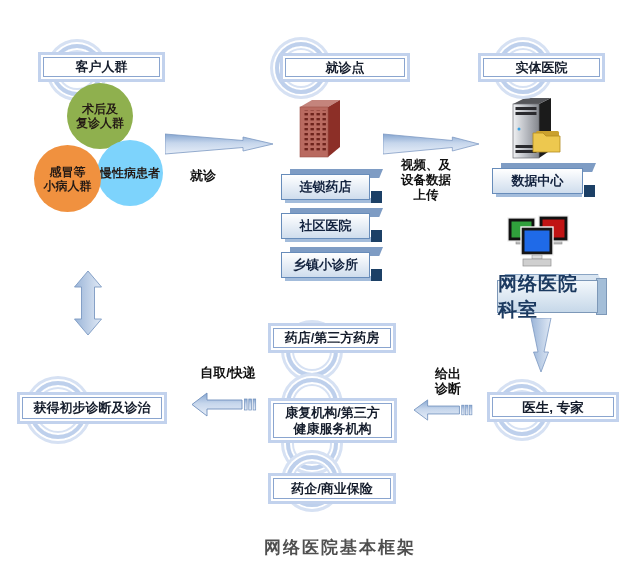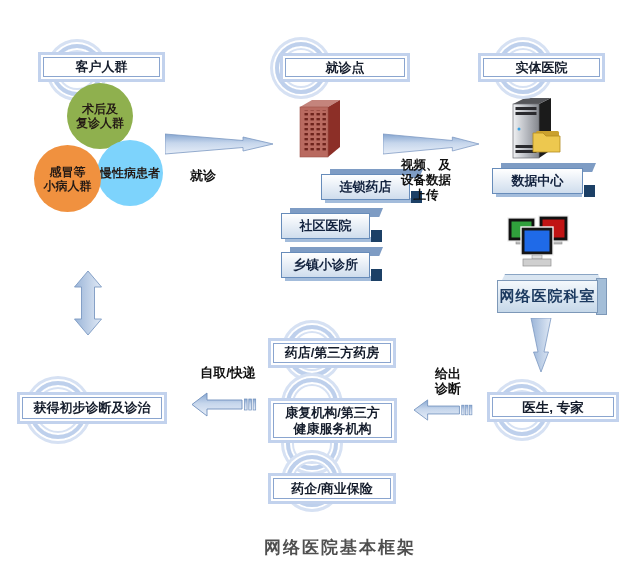--- a/index.html
+++ b/index.html
@@ -30,21 +30,21 @@
               display:flex;align-items:center;justify-content:center;
               font-weight:bold;font-size:13px;color:#12223e;}
   
   .slab-light{position:absolute;width:110px;height:40px;z-index:2;}
   .slab-light .top{position:absolute;left:4px;right:5px;top:0;height:6px;background:#d9e5f1;border:1px solid #8aa5c4;
                    clip-path:polygon(4% 0,96% 0,100% 100%,0 100%);}
   .slab-light .side{position:absolute;right:0;top:4px;width:9px;height:35px;background:#a4bed8;border:1px solid #7d98b8;}
   .slab-light .face{position:absolute;left:0;top:6px;width:99px;height:31px;
                     background:linear-gradient(180deg,#f4f8fc,#c6d8e9);border:1px solid #7d98b8;
                     display:flex;align-items:center;justify-content:center;
-                    font-weight:bold;font-size:15px;color:#1c3a60;letter-spacing:1px;}
+                    font-weight:bold;font-size:19px;color:#1c3a60;letter-spacing:1px;}
   .flowtext{position:absolute;font-weight:bold;font-size:13px;color:#111;text-align:center;
             white-space:pre-line;line-height:15px;z-index:2;}
   .title{position:absolute;left:40px;top:536px;width:600px;text-align:center;
          font-weight:bold;font-size:17px;color:#4f4f4f;letter-spacing:2px;}
   svg{display:block;}
 </style>
 </head>
 <body>
 
 <div id="canvas">
@@ -103,21 +103,21 @@
   </svg>
   <div class="flowtext" style="left:173px;top:168px;width:60px;">就诊</div>
 
   <svg class="abs" style="left:298px;top:97px;" width="44" height="62" viewBox="0 0 44 62">
     <polygon points="2,10 14,3 42,3 30,10" fill="#c4847c"></polygon>
     <polygon points="30,10 42,3 42,50 30,60" fill="#8c2f27"></polygon>
     <rect x="2" y="10" width="28" height="50" fill="#b96a60" stroke="#9c5047" stroke-width="0.6"></rect>
     <rect x="4.5" y="13" width="23.5" height="43" fill="url(#winpat)"></rect>
   </svg>
 
-  <div class="slab" style="left:281px;top:169px;margin-left:40px;">
+  <div class="slab" style="left:281px;top:169px;">
     <div class="top"></div>
     <div class="bottom"></div>
     <div class="corner"></div>
     <div class="face">连锁药店</div>
   </div>
   <div class="slab" style="left:281px;top:208px;">
     <div class="top"></div>
     <div class="bottom"></div>
     <div class="corner"></div>
     <div class="face">社区医院</div>
@@ -187,21 +187,21 @@
   <div class="flowtext" style="left:426px;top:366px;width:44px;">给出
 诊断</div>
   <svg class="abs" style="left:414px;top:399px;" width="60" height="22" viewBox="0 0 66 25" preserveAspectRatio="none">
     <polygon points="0,12.5 15,1 15,8 50,8 50,17 15,17 15,24" fill="url(#agv)" stroke="#6f8fbc" stroke-width="0.9"></polygon>
     <rect x="52.5" y="7" width="2.6" height="11" fill="url(#agv)" stroke="#6f8fbc" stroke-width="0.7"></rect>
     <rect x="56.8" y="7" width="2.6" height="11" fill="url(#agv)" stroke="#6f8fbc" stroke-width="0.7"></rect>
     <rect x="61.1" y="7" width="2.6" height="11" fill="url(#agv)" stroke="#6f8fbc" stroke-width="0.7"></rect>
   </svg>
 
   <div class="ring" style="left:286px;top:325px;"></div>
-  <div class="wbox" style="left:273px;top:343px;width:116px;height:18px;">
+  <div class="wbox" style="left:273px;top:328px;width:116px;height:18px;">
     <span>药店/第三方药房</span>
   </div>
 
   <div class="ring" style="left:286px;top:378px;"></div>
   <div class="ring" style="left:286px;top:418px;"></div>
   <div class="wbox" style="left:273px;top:403px;width:117px;height:33px;white-space:pre-line;">
     <span style="white-space:pre-line;">康复机构/第三方
 健康服务机构</span>
   </div>
 

